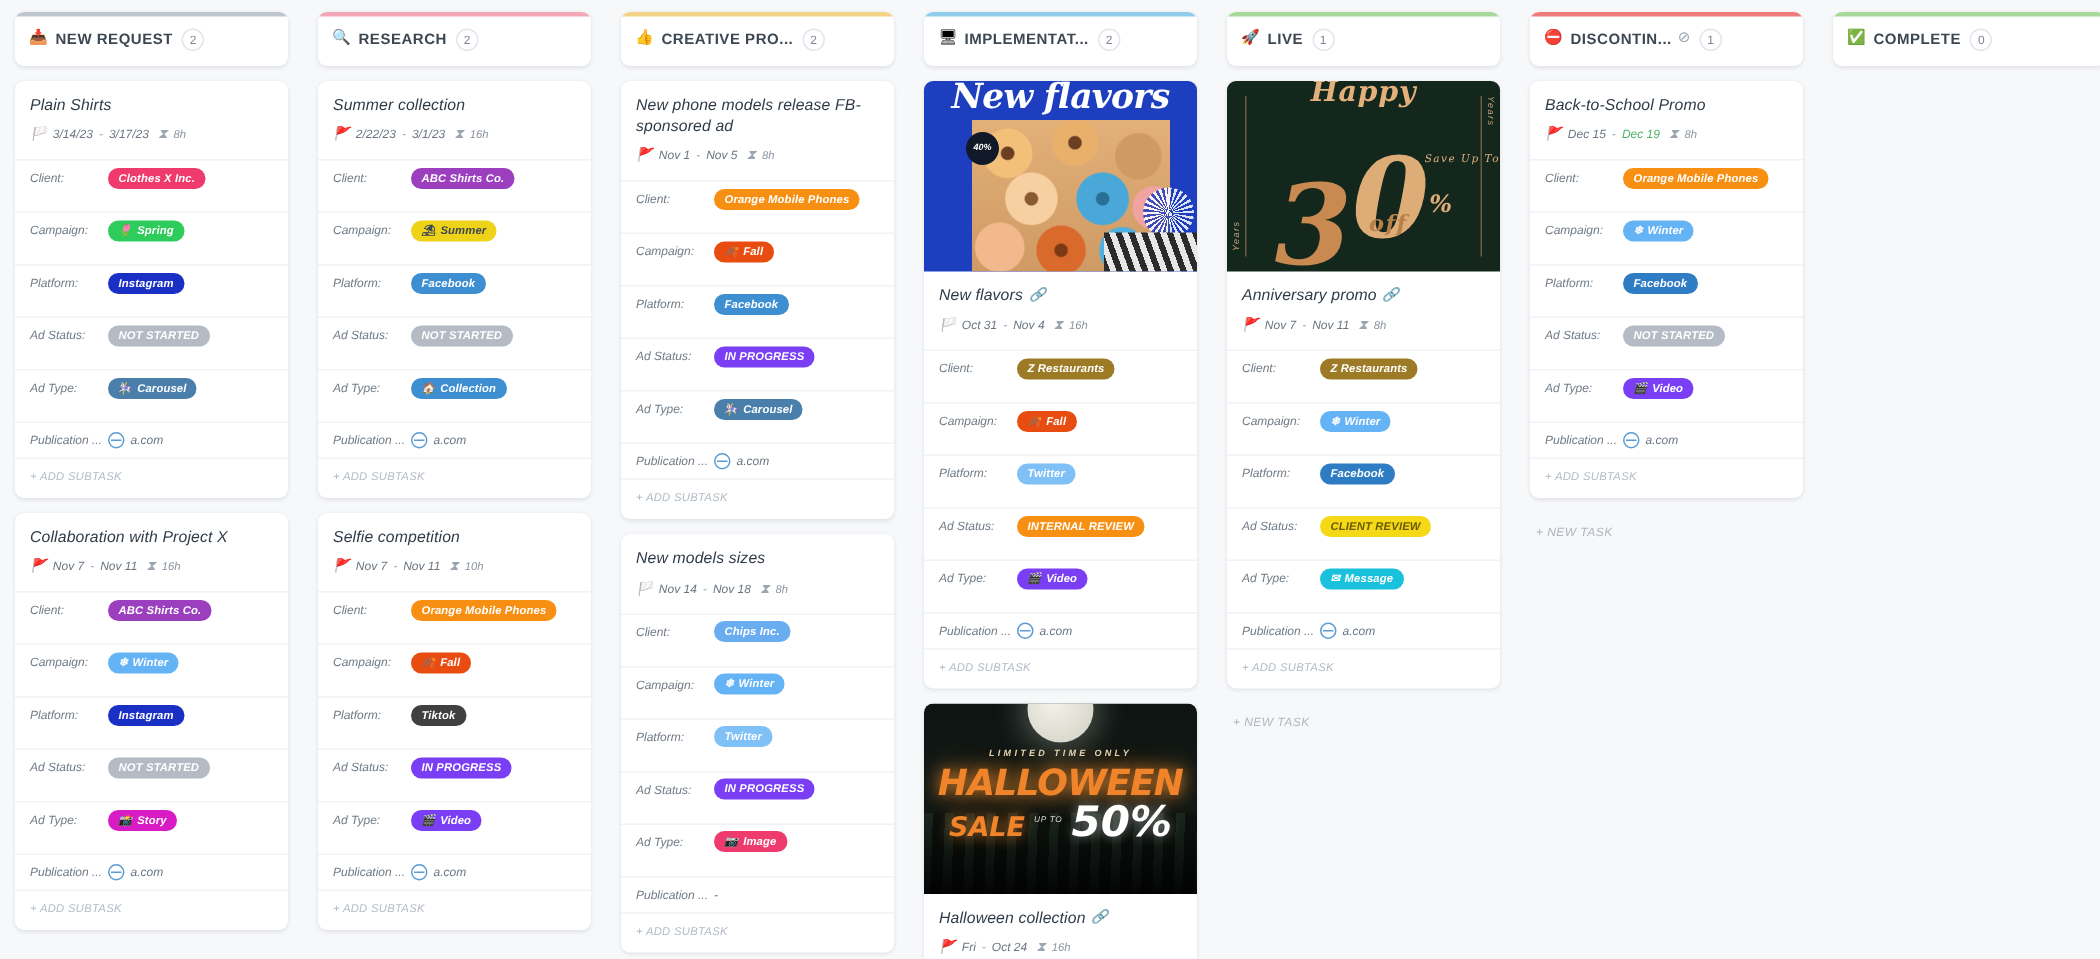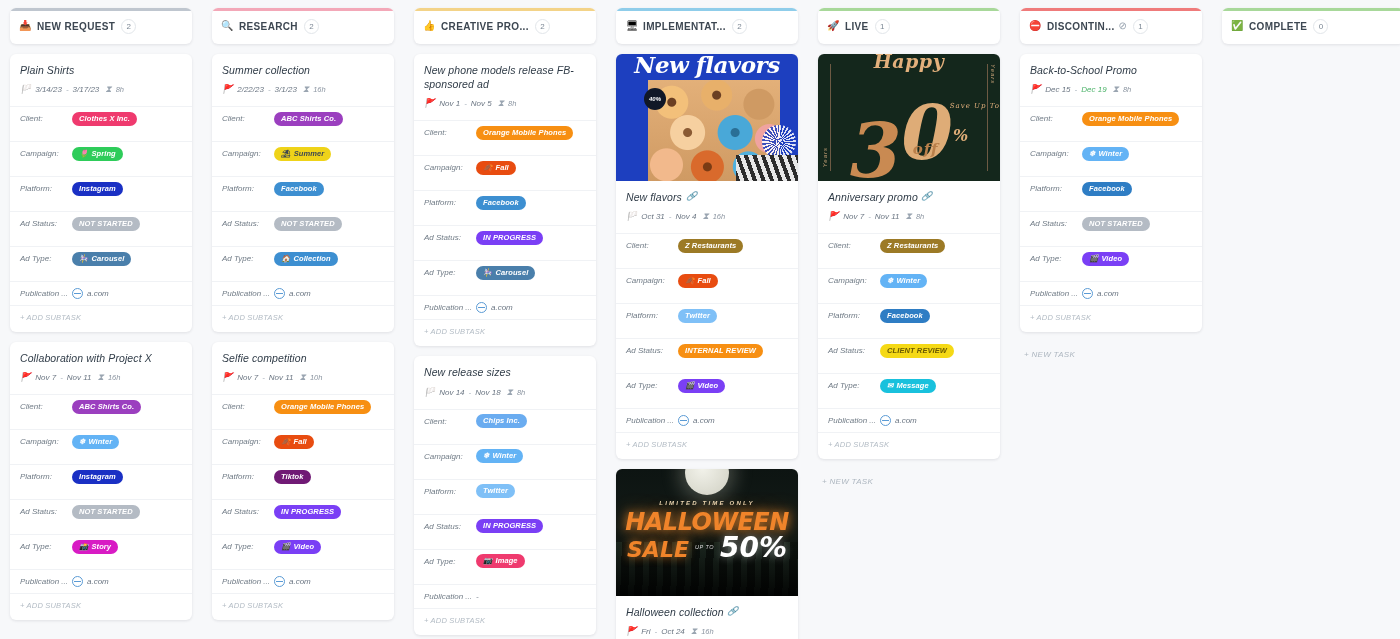--- a/index.html
+++ b/index.html
@@ -265,21 +265,21 @@
     font-weight:bold;font-size:24px;letter-spacing:-.5px;
     color:#f0842a;
     text-shadow:0 0 10px rgba(245,140,45,.85),0 0 20px rgba(245,140,45,.45);
   }
   .cover-hw .row2{
     position:absolute;left:0;right:0;top:62px;
     display:flex;align-items:baseline;justify-content:center;gap:6px;
   }
   .cover-hw .sale{
     font-family:"DejaVu Sans", sans-serif;
-    font-weight:bold;font-size:22px;color:#f0842a;
+    font-weight:bold;font-size:18px;color:#f0842a;
     text-shadow:0 0 10px rgba(245,140,45,.85);
   }
   .cover-hw .pct{
     font-family:"DejaVu Sans", sans-serif;
     font-weight:bold;font-size:28px;color:#ffffff;
     text-shadow:0 0 8px rgba(255,255,255,.45);
   }
   .cover-hw .upto{
     font-size:5.5px;color:#ddd;letter-spacing:.5px;
     align-self:center;line-height:1.2;text-align:left;
@@ -548,21 +548,21 @@
           </div>
           <div class="field">
             <span class="field-label">Campaign:</span>
             <span class="tag" style="background: rgb(232, 76, 16);">
               <span class="temo">🍂</span>
               <span>Fall</span>
             </span>
           </div>
           <div class="field">
             <span class="field-label">Platform:</span>
-            <span class="tag" style="background: #701a75;">
+            <span class="tag" style="background: #404040;">
               <span>Tiktok</span>
             </span>
           </div>
           <div class="field">
             <span class="field-label">Ad Status:</span>
             <span class="tag" style="background: rgb(122, 63, 245);">
               <span>IN PROGRESS</span>
             </span>
           </div>
           <div class="field">
@@ -642,21 +642,21 @@
             <span class="pub">
               <span class="globe"></span>
               <span>a.com</span>
             </span>
           </div>
           <div class="add-subtask">+ ADD SUBTASK</div>
         </div>
         <div class="card">
           <div class="card-pad">
             <div class="title-row">
-              <span class="card-title">New release sizes</span>
+              <span class="card-title">New models sizes</span>
             </div>
             <div class="date-row">
               <span class="flag" style="color: rgb(127, 212, 245);">🏳️</span>
               <span>Nov 14</span>
               <span class="date-sep">-</span>
               <span>Nov 18</span>
               <span class="dur-ico">⧗</span>
               <span class="dur">8h</span>
             </div>
           </div>

